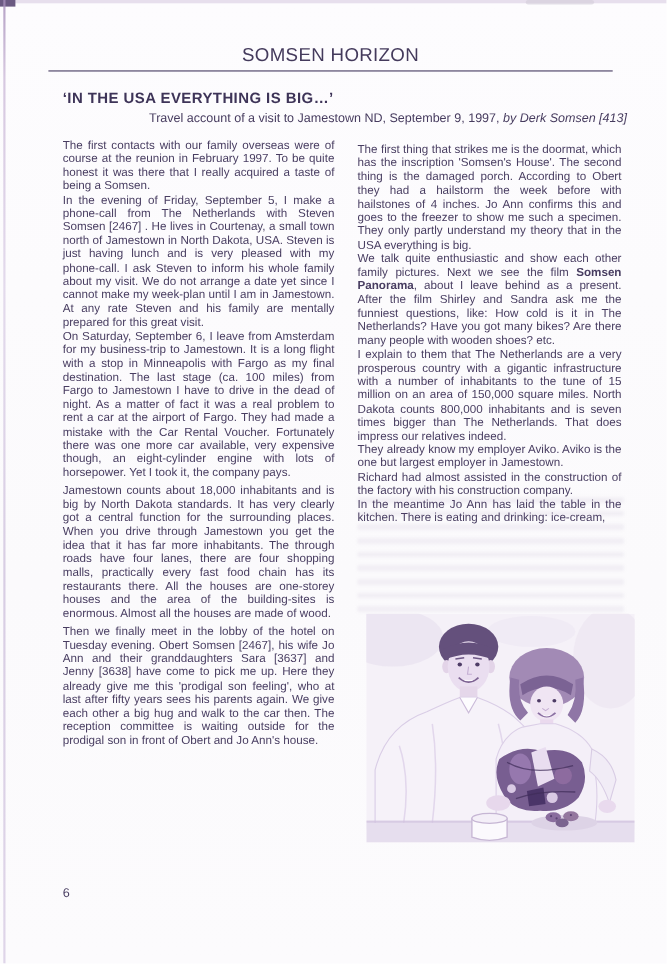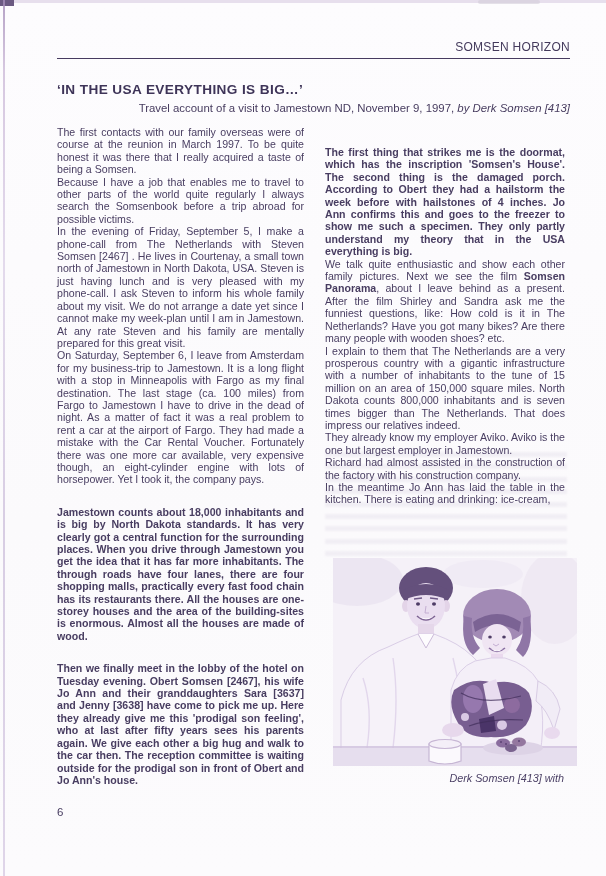--- a/index.html
+++ b/index.html
@@ -9,42 +9,42 @@
     font-family:"Liberation Sans",sans-serif;
     color:#463b5e;
     -webkit-font-smoothing:antialiased;
   }
   .scan-top-line{position:absolute;left:0;top:0;width:606px;height:3px;background:#dcd0e4;opacity:.65;}
   .scan-top-right{position:absolute;left:478px;top:0;width:62px;height:4px;background:#d4cdd9;opacity:.6;border-radius:2px;}
   .scan-corner{position:absolute;left:0;top:0;width:14px;height:6px;background:#6b5a82;}
   .scan-left-line{position:absolute;left:3px;top:0;width:2px;height:876px;
     background:linear-gradient(180deg,#a48cb8 0%,#cdbbd9 8%,#ddd2e8 30%,#cfc2dd 60%,#d8cce4 100%);opacity:.8;}
   .header{
-    position:absolute;left:57px;top:40px;width:513px;
-    display:flex;justify-content:flex-end;align-items:flex-end;
+    position:absolute;left:44px;top:40px;width:513px;
+    display:flex;justify-content:center;align-items:flex-end;
     border-bottom:1.6px solid #473b60;padding-bottom:4px;
-    font-size:12px;letter-spacing:.3px;color:#443a5c;
+    font-size:17px;letter-spacing:.3px;color:#443a5c;
   }
   .title{
     position:absolute;left:57px;top:82px;width:513px;
     font-size:13.6px;font-weight:bold;letter-spacing:.4px;color:#3e3458;
   }
   .subtitle{
     position:absolute;left:57px;top:102px;width:513px;
     font-size:11.4px;text-align:right;color:#473c5f;
   }
   .subtitle i{font-style:italic;}
   .col{
     position:absolute;top:126px;
     font-size:10.6px;line-height:12.4px;text-align:justify;color:#483d61;
   }
   .col-left{left:57px;width:247px;}
   .col-right{left:325px;width:240px;}
   .col p{margin:0;}
-  .col p.gap-before{margin-top:20px;font-weight:bold;}
+  .col p.gap-before{margin-top:4px;}
   .col strong{font-weight:bold;}
   .ghost{
     position:absolute;left:325px;top:452px;width:242px;height:108px;
     background:repeating-linear-gradient(180deg,rgba(110,85,140,.07) 0 5px,rgba(110,85,140,0) 5px 12.4px);
     filter:blur(1.3px);pointer-events:none;
   }
   .photo{position:absolute;left:333px;top:558px;width:244px;height:208px;}
   .caption{
     position:absolute;right:42px;top:772px;width:280px;
     font-size:10.8px;line-height:13.6px;font-style:italic;text-align:right;color:#4c4166;
@@ -57,25 +57,24 @@
 <div class="scan-top-line"></div>
 <div class="scan-top-right"></div>
 <div class="scan-corner"></div>
 <div class="scan-left-line"></div>
 
 <div class="header">
   <span>SOMSEN HORIZON</span>
 </div>
 
 <div class="title">‘IN THE USA EVERYTHING IS BIG…’</div>
-<div class="subtitle"><span>Travel account of a visit to Jamestown ND, November 9, 1997, </span><i>by Derk Somsen [413]</i></div>
+<div class="subtitle"><span>Travel account of a visit to Jamestown ND, September 9, 1997, </span><i>by Derk Somsen [413]</i></div>
 
 <div class="col col-left">
-  <p>The first contacts with our family overseas were of course at the reunion in March 1997. To be quite honest it was there that I really acquired a taste of being a Somsen.</p>
-  <p>Because I have a job that enables me to travel to other parts of the world quite regularly I always search the Somsenbook before a trip abroad for possible victims.</p>
+  <p>The first contacts with our family overseas were of course at the reunion in February 1997. To be quite honest it was there that I really acquired a taste of being a Somsen.</p>
   <p>In the evening of Friday, September 5, I make a phone-call from The Netherlands with Steven Somsen [2467] . He lives in Courtenay, a small town north of Jamestown in North Dakota, USA. Steven is just having lunch and is very pleased with my phone-call. I ask Steven to inform his whole family about my visit. We do not arrange a date yet since I cannot make my week-plan until I am in Jamestown. At any rate Steven and his family are mentally prepared for this great visit.</p>
   <p>On Saturday, September 6, I leave from Amsterdam for my business-trip to Jamestown. It is a long flight with a stop in Minneapolis with Fargo as my final destination. The last stage (ca. 100 miles) from Fargo to Jamestown I have to drive in the dead of night. As a matter of fact it was a real problem to rent a car at the airport of Fargo. They had made a mistake with the Car Rental Voucher. Fortunately there was one more car available, very expensive though, an eight-cylinder engine with lots of horsepower. Yet I took it, the company pays.</p>
   <p class="gap-before">Jamestown counts about 18,000 inhabitants and is big by North Dakota standards. It has very clearly got a central function for the surrounding places. When you drive through Jamestown you get the idea that it has far more inhabitants. The through roads have four lanes, there are four shopping malls, practically every fast food chain has its restaurants there. All the houses are one-storey houses and the area of the building-sites is enormous. Almost all the houses are made of wood.</p>
   <p class="gap-before">Then we finally meet in the lobby of the hotel on Tuesday evening. Obert Somsen [2467], his wife Jo Ann and their granddaughters Sara [3637] and Jenny [3638] have come to pick me up. Here they already give me this 'prodigal son feeling', who at last after fifty years sees his parents again. We give each other a big hug and walk to the car then. The reception committee is waiting outside for the prodigal son in front of Obert and Jo Ann's house.</p>
 </div>
 
 <div class="col col-right">
   <p class="gap-before">The first thing that strikes me is the doormat, which has the inscription 'Somsen's House'. The second thing is the damaged porch. According to Obert they had a hailstorm the week before with hailstones of 4 inches. Jo Ann confirms this and goes to the freezer to show me such a specimen. They only partly understand my theory that in the USA everything is big.</p>
   <p><span>We talk quite enthusiastic and show each other family pictures. Next we see the film </span><strong>Somsen Panorama</strong><span>, about I leave behind as a present. After the film Shirley and Sandra ask me the funniest questions, like: How cold is it in The Netherlands? Have you got many bikes? Are there many people with wooden shoes? etc.</span></p>
   <p>I explain to them that The Netherlands are a very prosperous country with a gigantic infrastructure with a number of inhabitants to the tune of 15 million on an area of 150,000 square miles. North Dakota counts 800,000 inhabitants and is seven times bigger than The Netherlands. That  does impress our relatives indeed.</p>
@@ -147,16 +146,15 @@
     <ellipse cx="178" cy="190" rx="6" ry="4" fill="#7a638f"></ellipse>
     <circle cx="168" cy="184" r="1" fill="#5c4374"></circle>
     <circle cx="173" cy="186" r="1" fill="#5c4374"></circle>
     <circle cx="186" cy="183" r="1" fill="#5c4374"></circle>
     <path d="M96 186 L96 203 Q112 209 128 203 L128 186 Z" fill="#fbf9fd" stroke="#c6b6d4" stroke-width="1.2"></path>
     <ellipse cx="112" cy="186" rx="16" ry="4.5" fill="#f4eff8" stroke="#c6b6d4" stroke-width="1.2"></ellipse>
   </g>
 </svg>
 
 <div class="caption">
-  <div>Derk Somsen [413] with</div>
 </div>
 
 <div class="page-number">6</div>
 
 </body></html>

